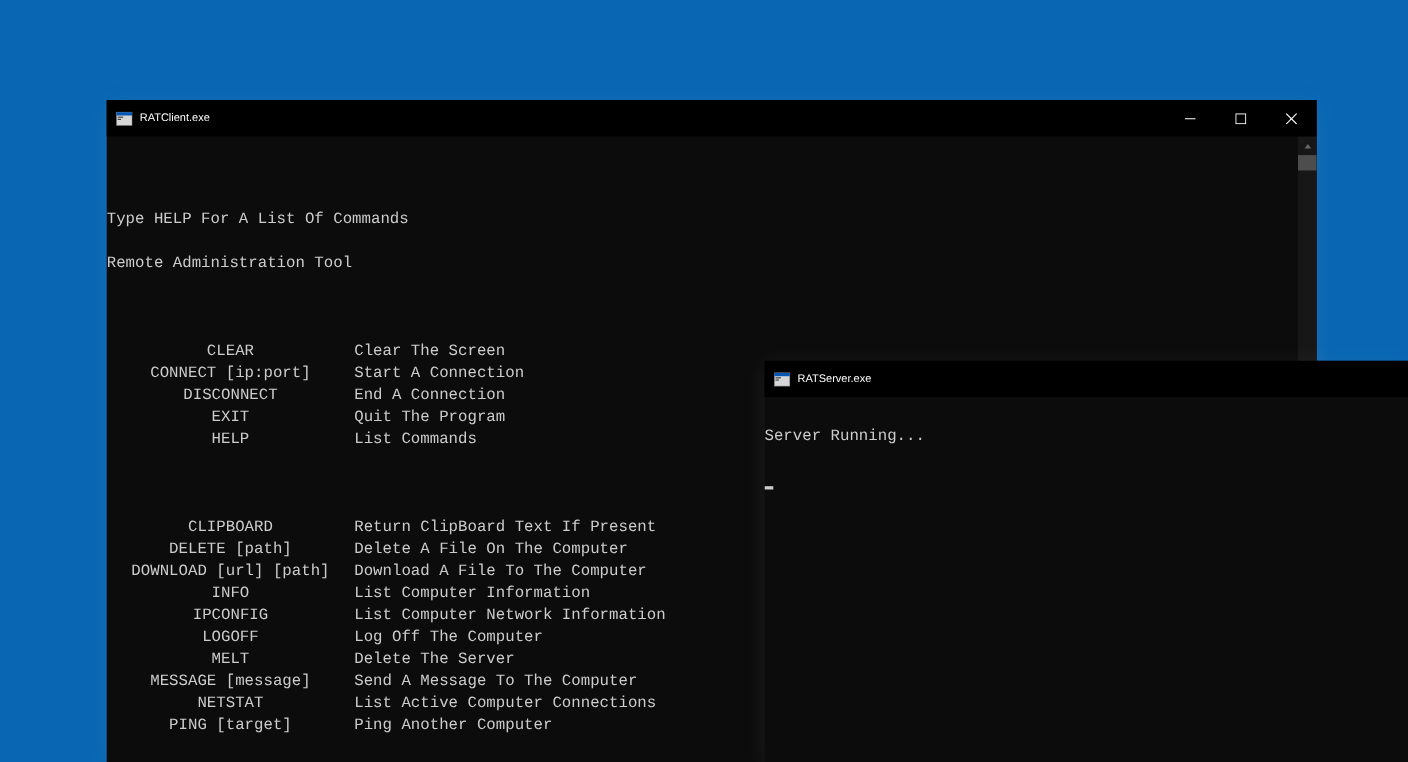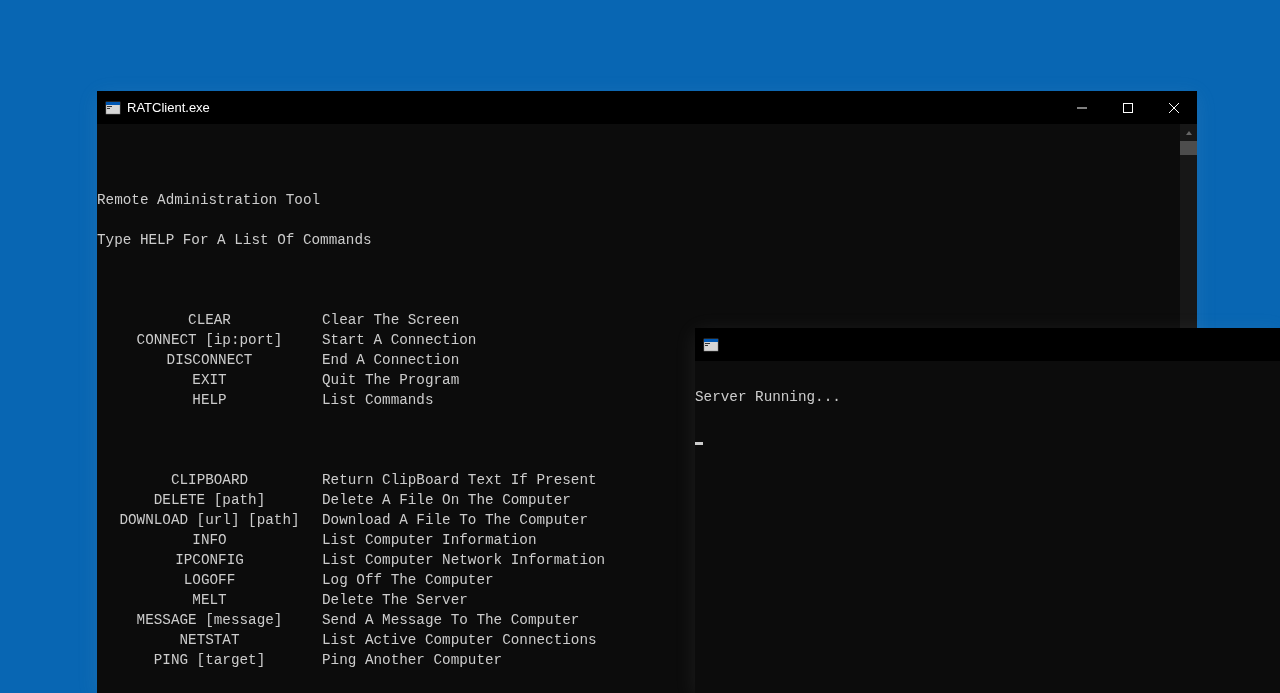--- a/index.html
+++ b/index.html
@@ -16,21 +16,21 @@
       background: #0c0c0c;
       box-shadow: 0 4px 20px rgba(200,200,200,0.1);
     }
     .titlebar {
       height: 33px;
       background: #000000;
       display: flex;
       align-items: center;
       color: #ffffff;
       font-family: "Segoe UI", Tahoma, sans-serif;
-      font-size: 13px;
+      font-size: 10px;
       user-select: none;
     }
     .titlebar-icon {
       width: 16px;
       height: 16px;
       margin-left: 8px;
       display: inline-flex;
     }
     .titlebar-icon svg { width: 16px; height: 16px; }
     .titlebar-title {
@@ -141,22 +141,22 @@
       <div class="winbtn close">
         <svg viewBox="0 0 10 10">
             <line x1="0" y1="0" x2="10" y2="10"></line>
             <line x1="10" y1="0" x2="0" y2="10"></line>
           </svg>
       </div>
     </div>
   </div>
   <div class="terminal">
     <div class="terminal-content">
+<div>Type HELP For A List Of Commands</div>
 <div>Remote Administration Tool</div>
-<div>Type HELP For A List Of Commands</div>
 <div> </div>
 <div id="cmd-group1"><div class="cmd-row"><span class="cmd-name">CLEAR</span><span>Clear The Screen</span></div><div class="cmd-row"><span class="cmd-name">CONNECT [ip:port]</span><span>Start A Connection</span></div><div class="cmd-row"><span class="cmd-name">DISCONNECT</span><span>End A Connection</span></div><div class="cmd-row"><span class="cmd-name">EXIT</span><span>Quit The Program</span></div><div class="cmd-row"><span class="cmd-name">HELP</span><span>List Commands</span></div></div>
 <div> </div>
 <div id="cmd-group2"><div class="cmd-row"><span class="cmd-name">CLIPBOARD</span><span>Return ClipBoard Text If Present</span></div><div class="cmd-row"><span class="cmd-name">DELETE [path]</span><span>Delete A File On The Computer</span></div><div class="cmd-row"><span class="cmd-name">DOWNLOAD [url] [path]</span><span>Download A File To The Computer</span></div><div class="cmd-row"><span class="cmd-name">INFO</span><span>List Computer Information</span></div><div class="cmd-row"><span class="cmd-name">IPCONFIG</span><span>List Computer Network Information</span></div><div class="cmd-row"><span class="cmd-name">LOGOFF</span><span>Log Off The Computer</span></div><div class="cmd-row"><span class="cmd-name">MELT</span><span>Delete The Server</span></div><div class="cmd-row"><span class="cmd-name">MESSAGE [message]</span><span>Send A Message To The Computer</span></div><div class="cmd-row"><span class="cmd-name">NETSTAT</span><span>List Active Computer Connections</span></div><div class="cmd-row"><span class="cmd-name">PING [target]</span><span>Ping Another Computer</span></div></div>
     </div>
     <div class="scrollbar">
       <div class="scrollbar-arrow-up">
         <svg width="8" height="8" viewBox="0 0 8 8">
             <path d="M4 2 L7 6 L1 6 Z" fill="#666"></path>
           </svg>
@@ -169,18 +169,19 @@
 <div class="window server-window">
   <div class="titlebar">
     <span class="titlebar-icon">
       <svg viewBox="0 0 16 16">
           <rect x="1" y="2" width="14" height="12" fill="#d6d6d6" stroke="#888" stroke-width="0.5"></rect>
           <rect x="1" y="2" width="14" height="3" fill="#0057b3"></rect>
           <rect x="2" y="6" width="5" height="1" fill="#333"></rect>
           <rect x="2" y="8" width="3" height="1" fill="#333"></rect>
         </svg>
     </span>
+    <span class="titlebar-title">RATServer.exe</span>
   </div>
   <div class="terminal">
 <div>Server Running...</div>
 <div><span class="cursor"></span></div>
   </div>
 </div>
 
 </body></html>

